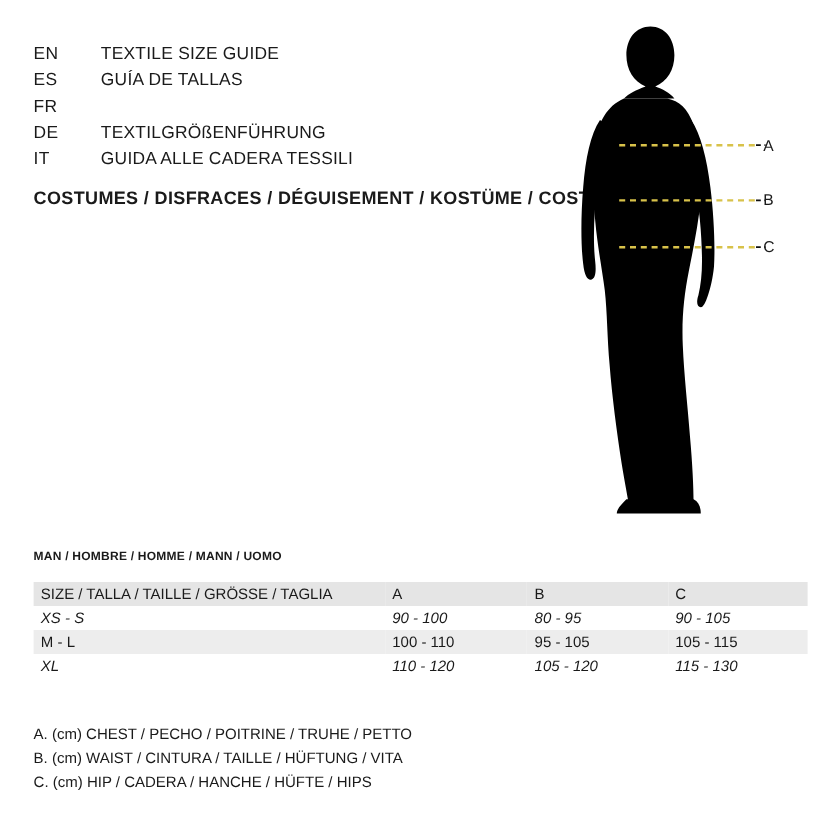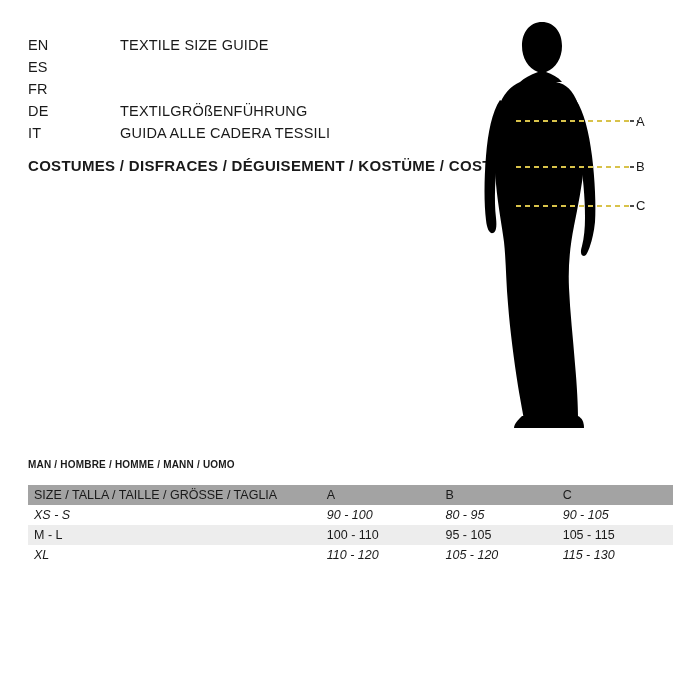--- a/index.html
+++ b/index.html
@@ -26,21 +26,20 @@
     left: 28px;
     top: 34px;
     width: 420px;
   }
   .lang-row {
     display: flex;
     align-items: flex-start;
     line-height: 22px;
     font-size: 14.5px;
     letter-spacing: 0.2px;
-    gap: 36px;
   }
   .lang-code {
     width: 32px;
     flex: 0 0 32px;
   }
   .lang-text {
     white-space: nowrap;
     margin-left: 24px;
   }
 
@@ -94,21 +93,21 @@
     font-size: 12.5px;
   }
   table.size-table th,
   table.size-table td {
     padding: 3px 6px;
     text-align: left;
     font-weight: normal;
     white-space: nowrap;
   }
   table.size-table thead tr {
-    background: #a3a3a3;
+    background: #e5e5e5;
   }
   table.size-table thead th {
     font-weight: normal;
   }
   table.size-table tbody tr.odd { background: #ffffff; font-style: italic; }
   table.size-table tbody tr.even { background: #ededed; }
   .col-label { width: 290px; }
   .col-a { width: 120px; }
   .col-b { width: 118px; }
   .col-c { width: 117px; }
@@ -133,20 +132,21 @@
 
 <div class="page">
 
   <div class="lang-block">
     <div class="lang-row">
       <span class="lang-code">EN</span>
       <span class="lang-text">TEXTILE SIZE GUIDE</span>
     </div>
     <div class="lang-row">
       <span class="lang-code">ES</span>
+      <span class="lang-text">GUÍA DE TALLAS</span>
     </div>
     <div class="lang-row">
       <span class="lang-code">FR</span>
     </div>
     <div class="lang-row">
       <span class="lang-code">DE</span>
       <span class="lang-text">TEXTILGRÖßENFÜHRUNG</span>
     </div>
     <div class="lang-row">
       <span class="lang-code">IT</span>
@@ -224,14 +224,19 @@
       </tr>
       <tr class="odd">
         <td class="col-label">XL</td>
         <td class="col-a">110 - 120</td>
         <td class="col-b">105 - 120</td>
         <td class="col-c">115 - 130</td>
       </tr>
     </tbody>
   </table>
 
+  <div class="notes">
+    <div class="note-line">A. (cm) CHEST / PECHO / POITRINE / TRUHE / PETTO</div>
+    <div class="note-line">B. (cm) WAIST / CINTURA / TAILLE / HÜFTUNG / VITA</div>
+    <div class="note-line">C. (cm) HIP / CADERA / HANCHE / HÜFTE / HIPS</div>
+  </div>
 
 </div>
 
 </body></html>

